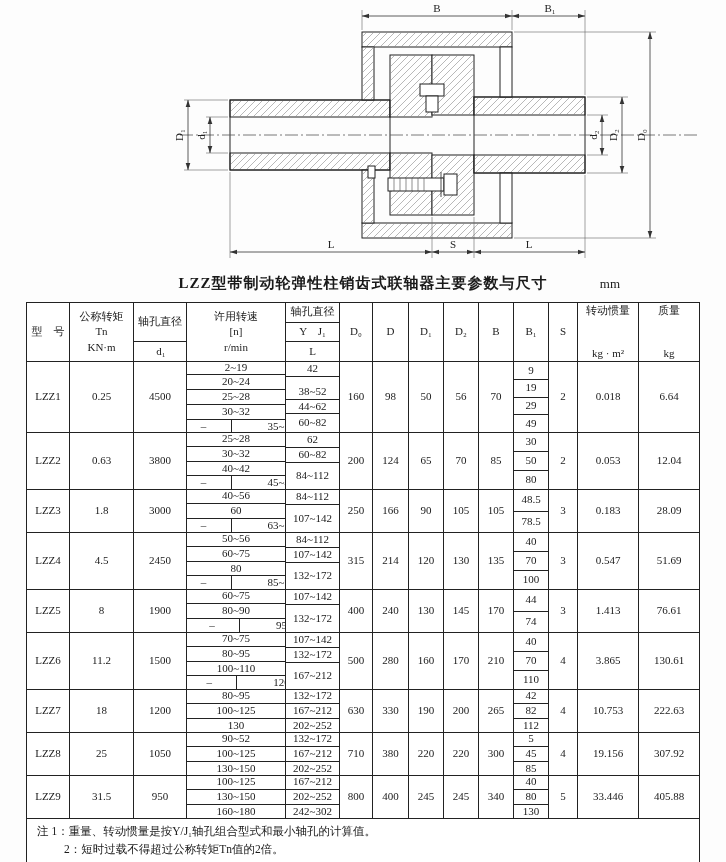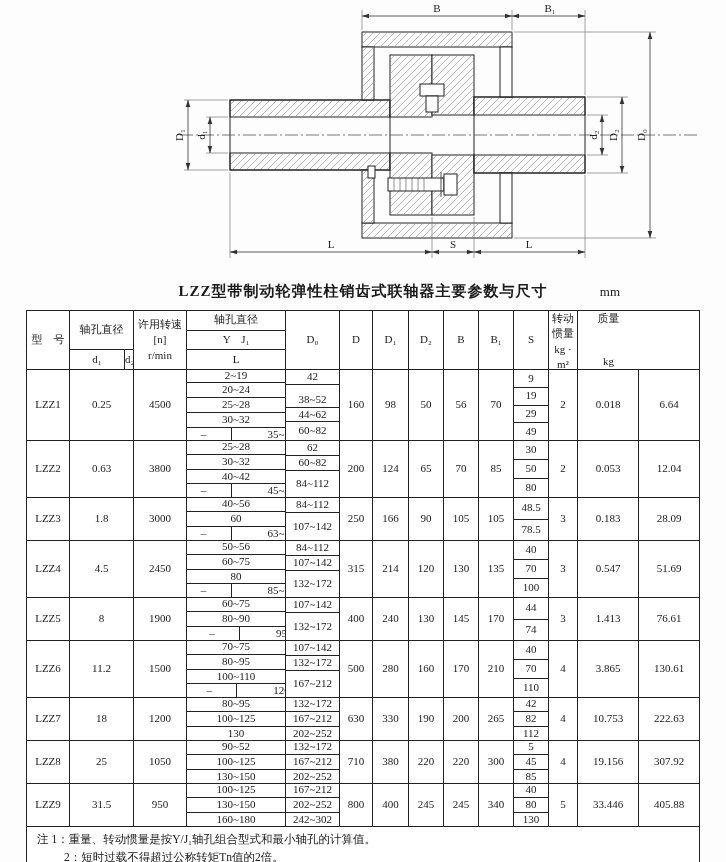--- a/index.html
+++ b/index.html
@@ -1,19 +1,19 @@
 <!DOCTYPE html>
 <html><head>
 <meta charset="utf-8">
 <style>
   html,body{margin:0;padding:0;background:#fff;}
   body{width:726px;font-family:"Liberation Serif","DejaVu Serif",serif;color:#1a1a1a;}
   .page{width:726px;height:862px;position:relative;background:#fdfdfd;overflow:hidden;}
   #drawing{width:726px;height:272px;display:block;}
-  .titlebar{position:relative;height:24px;margin-top:10px;text-align:center;
+  .titlebar{position:relative;height:24px;margin-top:2px;text-align:center;
             font-size:15px;font-weight:bold;letter-spacing:1px;}
   .unit{position:absolute;right:106px;top:2px;font-size:13px;font-weight:normal;letter-spacing:0;}
   .frame{width:672px;margin:4px auto 0;border:1px solid #222;font-size:11px;background:#fff;}
   .trow{display:grid;grid-template-columns:43px 64px 53px 99px 54px 33px 36px 35px 35px 35px 35px 29px 61px 1fr;
         border-bottom:1px solid #222;}
   .c{border-right:1px solid #222;display:flex;align-items:center;justify-content:center;
      text-align:center;line-height:1.25;overflow:hidden;}
   .trow .c:last-child{border-right:none;}
   .col{flex-direction:column;align-items:stretch;justify-content:center;padding:0;}
   .thead{height:58px;font-size:11px;}
@@ -335,20 +335,25 @@
 
   <div class="titlebar">
     <span>LZZ型带制动轮弹性柱销齿式联轴器主要参数与尺寸</span>
     <span class="unit">mm</span>
   </div>
 
   <div class="frame">
     <div class="trow thead">
       <div class="c">型　号</div>
       <div class="c col">
+        <div class="tx">公称转矩</div>
+        <div class="tx">Tn</div>
+        <div class="tx">KN·m</div>
+      </div>
+      <div class="c col">
         <div class="hgrow">轴孔直径</div>
         <div class="hsplit">
           <div class="hd1">d₁</div>
           <div class="hd2">d₂</div>
         </div>
       </div>
       <div class="c col">
         <div class="tx">许用转速</div>
         <div class="tx">[n]</div>
         <div class="tx">r/min</div>

